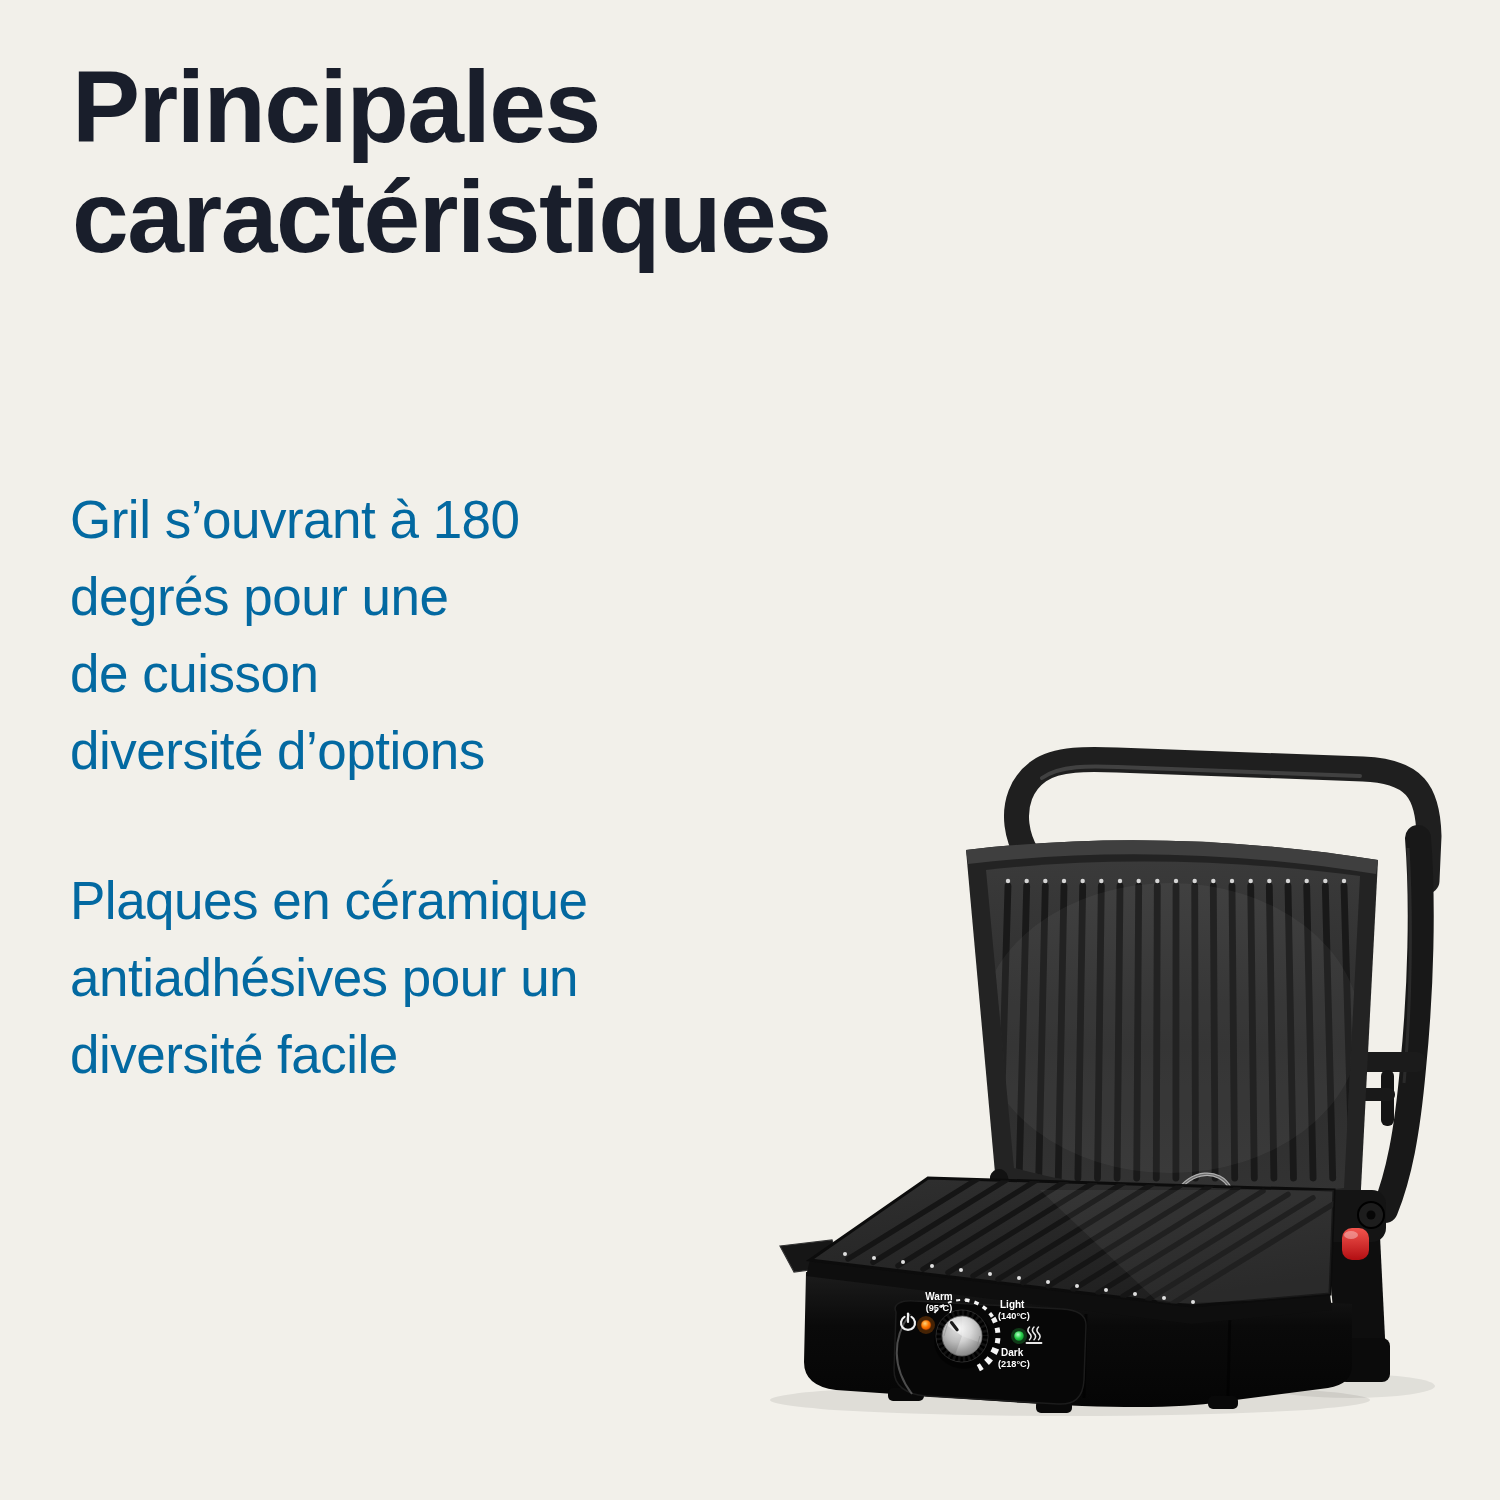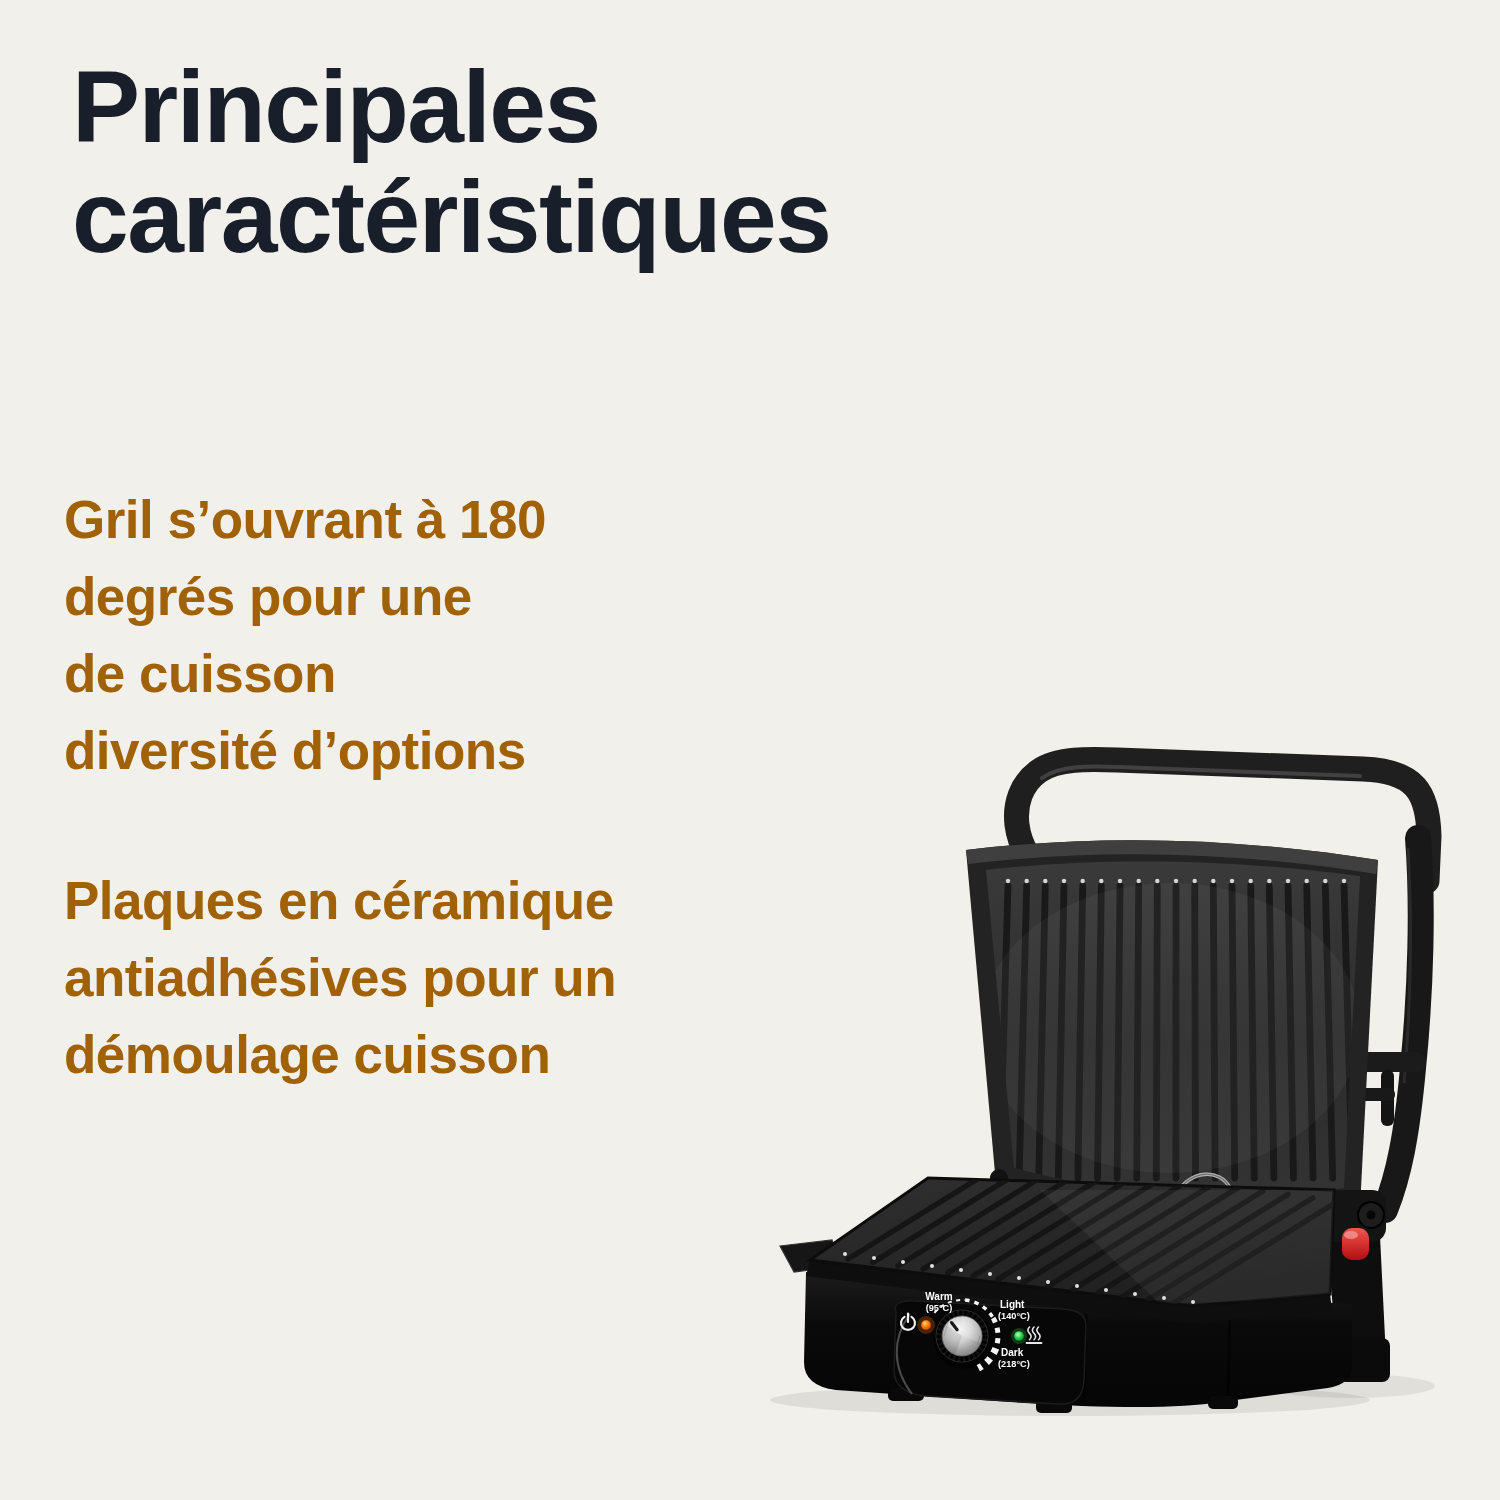--- a/index.html
+++ b/index.html
@@ -4,23 +4,23 @@
 <style>
   html,body{margin:0;padding:0;}
   body{width:1500px;height:1500px;overflow:hidden;background:#f2f0ea;font-family:"Liberation Sans",sans-serif;}
   .stage{position:relative;width:1500px;height:1156px;background:#f2f0ea;}
   .page-title{
     position:absolute;left:72px;top:52px;
     font-size:102px;font-weight:700;line-height:110px;letter-spacing:-1.5px;
     color:#191e2b;
   }
   .feature{
-    position:absolute;left:64px;width:700px;
-    font-size:53px;font-weight:700;line-height:77px;letter-spacing:-0.5px;
-    color:#a16207;
+    position:absolute;left:70px;width:700px;
+    font-size:53px;font-weight:400;line-height:77px;letter-spacing:-0.5px;
+    color:#0369a1;
   }
   .feature-1{top:481px;}
   .feature-2{top:862px;}
   .feature-3{top:1172px;}
   .product-photo{position:absolute;left:740px;top:738px;width:760px;height:730px;}
   .dial-label{fill:#ffffff;font-family:"Liberation Sans",sans-serif;font-weight:700;font-size:10px;}
   .dial-temp{fill:#ffffff;font-family:"Liberation Sans",sans-serif;font-weight:700;font-size:9.2px;}
 </style>
 </head>
 <body>
@@ -35,21 +35,21 @@
   <div class="feature feature-1">
     <div>Gril s’ouvrant à 180</div>
     <div>degrés pour une</div>
     <div>de cuisson</div>
     <div>diversité d’options</div>
   </div>
 
   <div class="feature feature-2">
     <div>Plaques en céramique</div>
     <div>antiadhésives pour un</div>
-    <div>démoulage cuisson</div>
+    <div>diversité facile</div>
   </div>
 
 
   <div class="product-photo">
     <svg width="760" height="730" viewBox="0 0 760 730" xmlns="http://www.w3.org/2000/svg">
       <defs>
         <radialGradient id="gKnob" cx="40%" cy="32%" r="75%">
           <stop offset="0%" stop-color="#fafafa"></stop>
             <stop offset="45%" stop-color="#d0d0d0"></stop>
           <stop offset="78%" stop-color="#9a9a9a"></stop>

